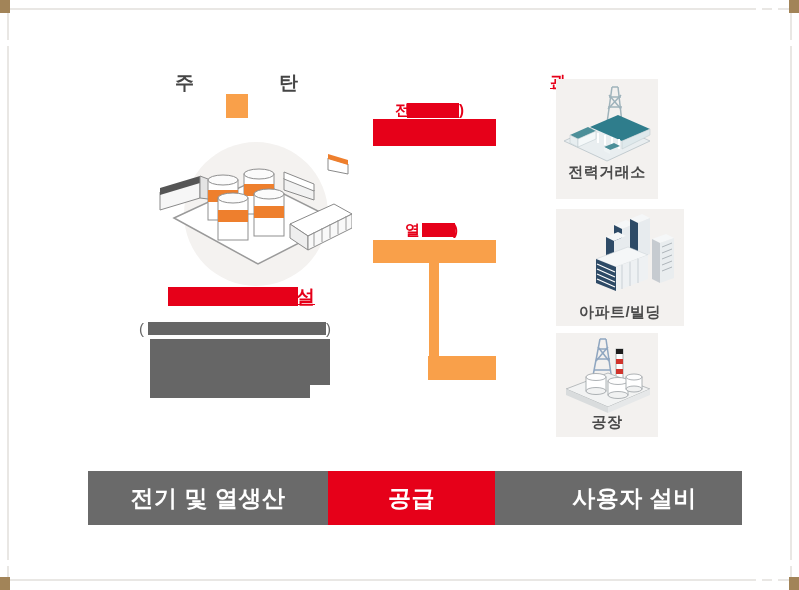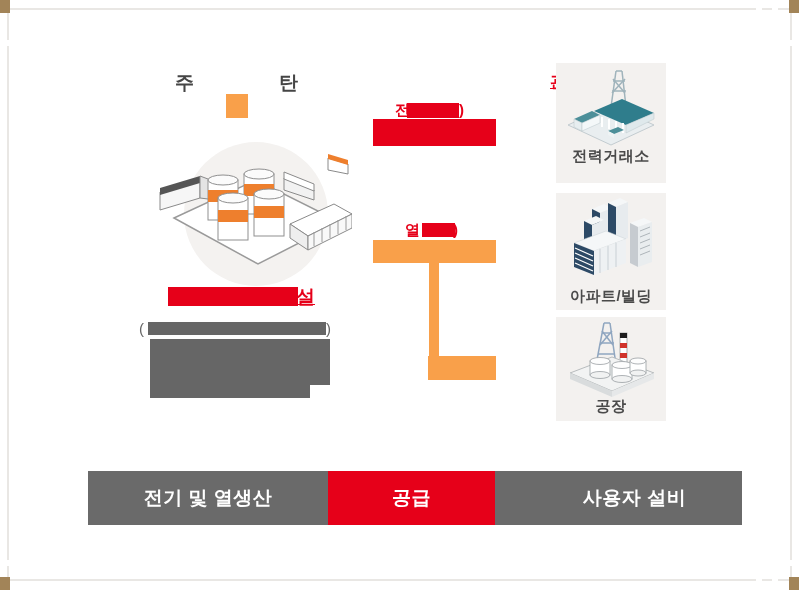--- a/index.html
+++ b/index.html
@@ -40,30 +40,30 @@
 
   .heat-l{left:405px;top:221px;} .heat-r{left:453px;top:221px;}
   .heat-cover{position:absolute;left:422px;top:223px;width:33px;height:14px;background:#e60019;}
   .heat-top{position:absolute;left:373px;top:240px;width:123px;height:23px;background:#f9a04a;}
   .heat-stem{position:absolute;left:429px;top:263px;width:10px;height:93px;background:#f9a04a;}
   .heat-bottom{position:absolute;left:428px;top:356px;width:68px;height:24px;background:#f9a04a;}
 
   
   .badge-frag{position:absolute;left:550px;top:72px;font-size:16px;font-weight:700;color:#e60019;
               text-decoration:underline;}
-  .tile{position:absolute;left:556px;width:110px;background:#f3f1ef;text-align:center;}
-  .tile1{top:63px;height:120px;} .tile2{top:193px;height:117px;} .tile3{top:317px;height:104px;}
+  .tile{position:absolute;left:556px;width:102px;background:#f3f1ef;text-align:center;margin-top:16px;}
+  .tile1{top:63px;height:120px;} .tile2{top:193px;height:117px;padding-left:26px;} .tile3{top:317px;height:104px;}
   .tile svg{display:block;margin:4px auto 0 auto;}
   .tile-label{position:absolute;left:0;width:100%;font-size:15px;font-weight:700;color:#4a4a4a;
               letter-spacing:0.5px;}
   .tl1{top:84px;} .tl2{top:94px;} .tl3{top:80px;text-align:center;}
 
   
   .step{position:absolute;top:471px;height:54px;display:flex;align-items:center;justify-content:center;
-        color:#ffffff;font-size:19px;font-weight:700;letter-spacing:0.5px;}
+        color:#ffffff;font-size:23px;font-weight:700;letter-spacing:0.5px;}
   .step1{left:88px;width:240px;background:#6a6a6a;}
   .step2{left:328px;width:167px;background:#e60019;}
   .step3{left:495px;width:215px;background:#6a6a6a;padding-left:32px;}
 </style>
 </head>
 <body>
 
 <div id="stage">
 
   <div class="corner c-tl"></div>

